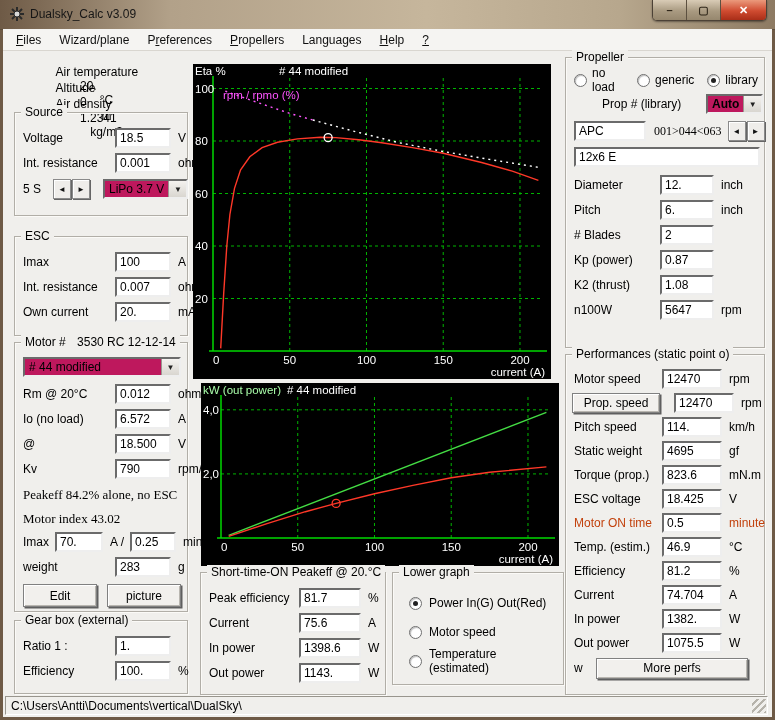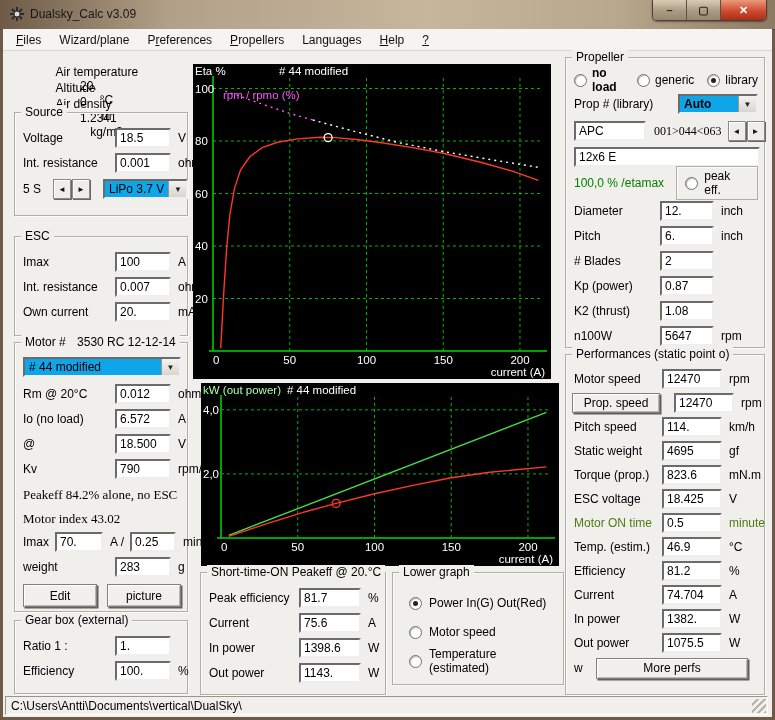--- a/index.html
+++ b/index.html
@@ -32,33 +32,33 @@
   .group{position:absolute;border:1px solid #b1aea7;box-shadow:inset 1px 1px 0 #fbfaf7, 1px 1px 0 #fbfaf7;
     box-sizing:border-box;padding:12px 6px 4px 8px;}
   .legend{position:absolute;top:-8px;left:6px;background:#f0efec;padding:0 4px;font-size:12px;white-space:nowrap;}
   .legend .model{margin-left:8px;}
   .frow{display:flex;align-items:center;height:25px;}
   .flabel{flex:none;}
   .fin{flex:none;height:16px;background:#fff;border:2px solid;border-color:#6b6b6b #eeeeee #eeeeee #6b6b6b;
     font:12px "Liberation Sans",sans-serif;padding:0 3px;box-sizing:content-box;}
   .funit{margin-left:7px;white-space:nowrap;}
   .fval{flex:none;}
-  .red .flabel,.red .funit{color:#4d7c0f;}
+  .red .flabel,.red .funit{color:#c2410c;}
   
   .g-left .flabel{width:92px;} .g-left .fin{width:46px;}
   .g-ambient .frow{height:16px;flex-direction:column;} .g-ambient .flabel{width:95px;} .g-ambient .fval{width:46px;}
   .g-short .flabel{width:90px;} .g-short .fin{width:52px;}
   .g-prop .flabel{width:86px;} .g-prop .fin{width:44px;}
   .g-perf .frow{height:24px;} .g-perf .flabel{width:88px;} .g-perf .fin{width:50px;}
   
   .btn{background:#f2f0ed;border:1px solid #808080;box-shadow:inset 1px 1px 0 #ffffff,inset -1px -1px 0 #b9b6b0,1.5px 1.5px 0 #5f5f5f;
     font:12px "Liberation Sans",sans-serif;color:#000;display:inline-flex;align-items:center;justify-content:center;}
   .rowbtn{width:86px;height:20px;margin-left:-2px;margin-right:14px;}
   
-  .combo{display:inline-flex;height:20px;background:#0ea5e9;border:2px solid;border-color:#6b6b6b #eeeeee #eeeeee #6b6b6b;
+  .combo{display:inline-flex;height:20px;background:#be185d;border:2px solid;border-color:#6b6b6b #eeeeee #eeeeee #6b6b6b;
     align-items:center;box-sizing:border-box;}
   .combo .ctext{flex:1;padding:0 4px;white-space:nowrap;overflow:hidden;}
   .combo .carrow{flex:none;width:17px;align-self:stretch;background:linear-gradient(180deg,#f4f2ef,#d9d6d0);
     border-left:1px solid #9a978f;display:flex;align-items:center;justify-content:center;font-size:8px;color:#222;}
   .spin{display:inline-flex;}
   .spin .sbtn{width:16px;height:18px;background:#efedea;border:1px solid #8a8a8a;
     box-shadow:inset 1px 1px 0 #fff,1px 1px 0 #666;display:flex;align-items:center;justify-content:center;
     font-size:8px;color:#111;margin-right:1px;}
   
   .radio{display:inline-block;width:11px;height:11px;border-radius:50%;background:#fff;
@@ -332,58 +332,51 @@
       </div>
       <div class="ritem" style="margin:9px 0 0 8px;height:20px;">
         <span class="radio"></span>
         <span>Temperature (estimated)</span>
       </div>
     </div>
 
     <div class="group g-prop" style="left:562px;top:6px;width:200px;height:291px;">
       <span class="legend">Propeller</span>
       <div style="display:flex;gap:13px;align-items:center;height:20px;">
-        <span class="ritem" style="gap:5px;font-weight:bold;">
+        <span class="ritem" style="gap:5px;">
           <span class="radio"></span>
           <span>no load</span>
         </span>
         <span class="ritem" style="gap:5px;">
           <span class="radio"></span>
           <span>generic</span>
         </span>
         <span class="ritem" style="gap:5px;">
           <span class="radio sel"></span>
           <span>library</span>
         </span>
       </div>
       <div class="frow" style="height:28px;">
-        <span class="flabel" style="width:104px;">Prop # (library)</span>
+        <span class="flabel" style="width:104px;margin-left:28px;">Prop # (library)</span>
         <span class="combo" style="width:80px;font-weight:bold;">
           <span class="ctext">Auto</span>
           <span class="carrow">▼</span>
         </span>
       </div>
       <div class="frow" style="height:26px;">
         <input class="fin" style="width: 62px;" value="APC">
         <span style="margin-left:8px;font-family:Liberation Serif, serif;">001&gt;044&lt;063</span>
         <span class="spin" style="margin-left:6px;">
           <span class="sbtn">◄</span>
           <span class="sbtn">►</span>
         </span>
       </div>
       <div class="frow" style="height:26px;">
         <input class="fin" style="width: 176px;" value="12x6 E">
       </div>
-      <div class="frow" style="height:26px;">
-        <span class="green" style="width:104px;">100,0 % /etamax</span>
-        <span class="ritem" style="gap:6px;border:1px solid #b1aea7;box-shadow:inset 1px 1px 0 #fbfaf7;padding:2px 8px;">
-          <span class="radio"></span>
-          <span>peak eff.</span>
-        </span>
-      </div>
       <div style="margin-top:2px;">
           <div class="frow">
             <span class="flabel">Diameter</span>
             <input class="fin" value="12." style="">
             <span class="funit">inch</span>
           </div>
           <div class="frow">
             <span class="flabel">Pitch</span>
             <input class="fin" value="6." style="">
             <span class="funit">inch</span>

